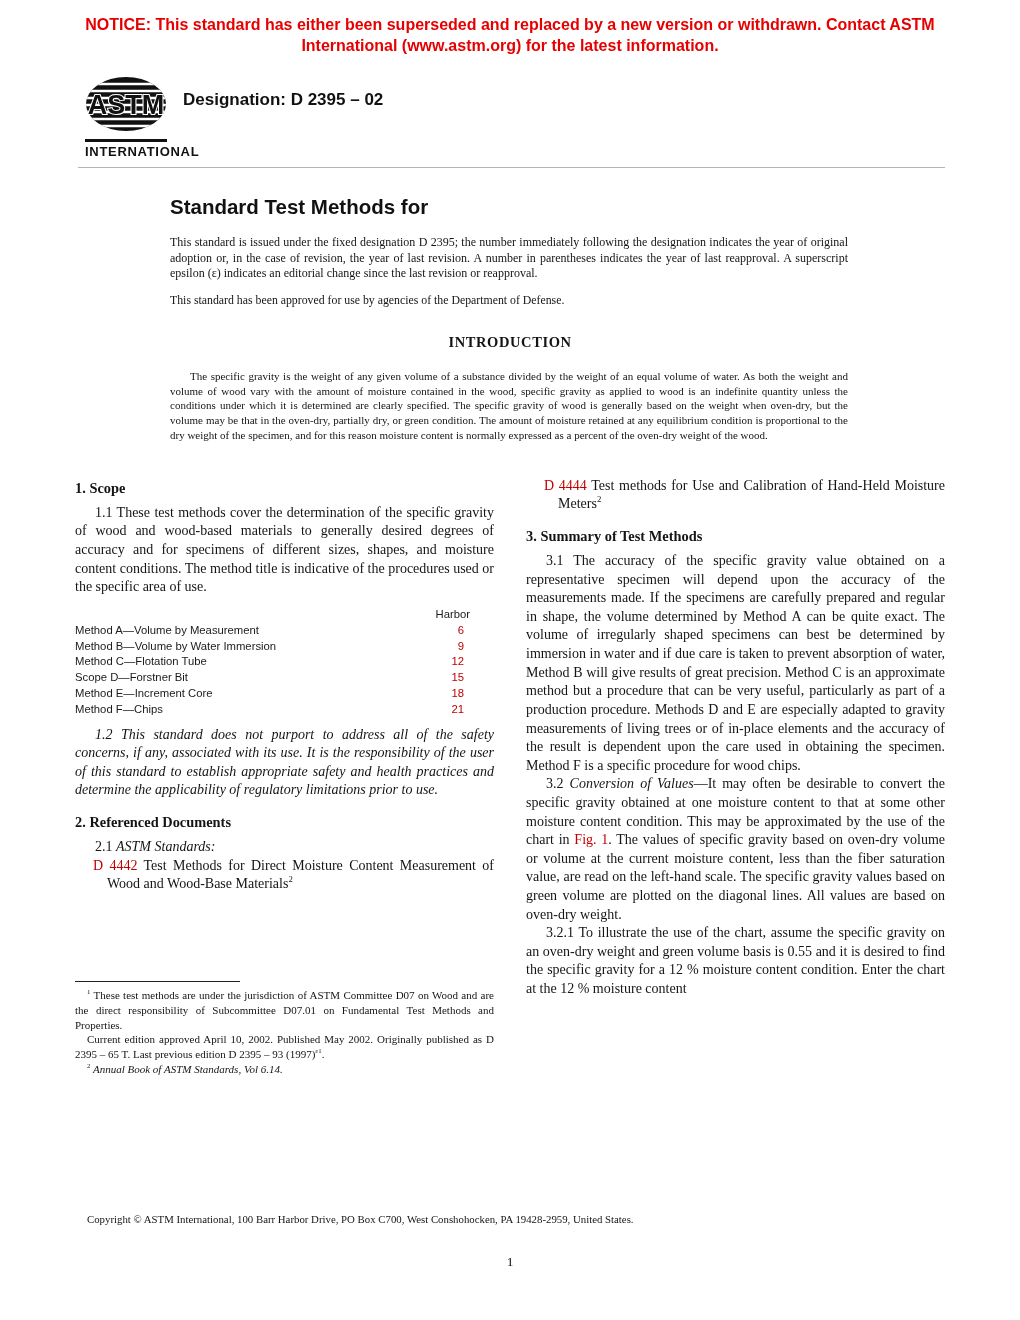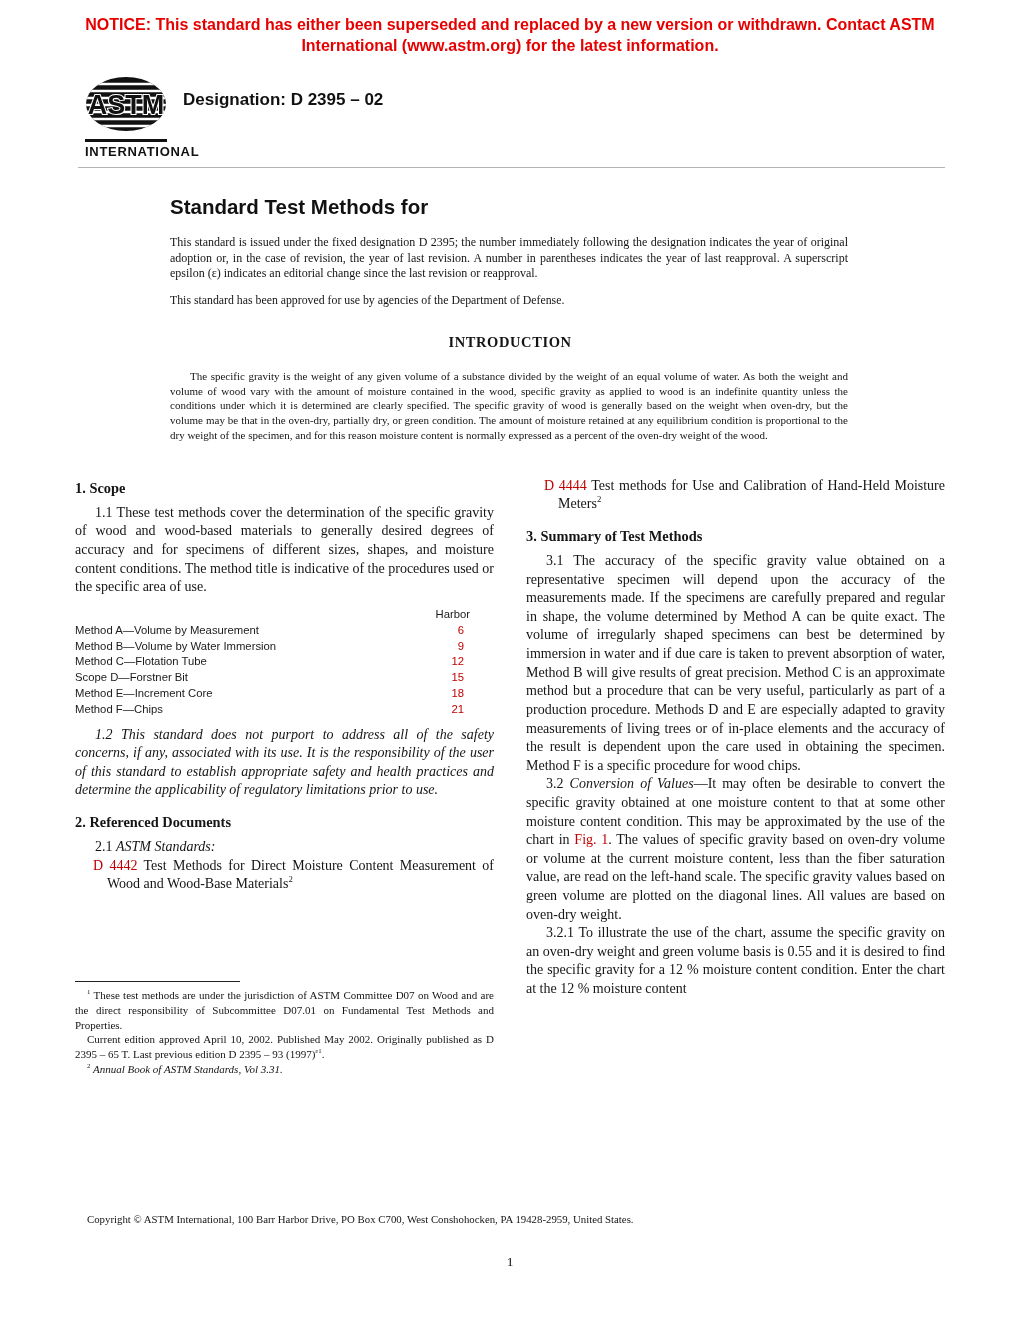--- a/index.html
+++ b/index.html
@@ -143,21 +143,21 @@
       <p class="body-p italic">1.2 This standard does not purport to address all of the safety concerns, if any, associated with its use. It is the responsibility of the user of this standard to establish appropriate safety and health practices and determine the applicability of regulatory limitations prior to use.</p>
 
       <div class="sec">2. Referenced Documents</div>
       <p class="p21"><span>2.1 </span><span class="italic">ASTM Standards:</span></p>
       <p class="ref"><span class="link">D 4442</span><span> Test Methods for Direct Moisture Content Measurement of Wood and Wood-Base Materials</span><sup>2</sup></p>
 
       <div class="footnotes">
         <div class="fn-rule"></div>
         <p class="fn"><sup>1</sup><span> These test methods are under the jurisdiction of ASTM Committee D07 on Wood and are the direct responsibility of Subcommittee D07.01 on Fundamental Test Methods and Properties.</span></p>
         <p class="fn"><span>Current edition approved April 10, 2002. Published May 2002. Originally published as D 2395 – 65 T. Last previous edition D 2395 – 93 (1997)</span><sup>ε1</sup><span>.</span></p>
-        <p class="fn"><sup>2</sup><span class="italic"> Annual Book of ASTM Standards, Vol 3.31.</span></p>
+        <p class="fn"><sup>2</sup><span class="italic"> Annual Book of ASTM Standards, Vol 6.14.</span></p>
       </div>
     </div>
 
     <div class="col col-right">
       <p class="ref"><span class="link">D 4444</span><span> Test methods for Use and Calibration of Hand-Held Moisture Meters</span><sup>2</sup></p>
 
       <div class="sec">3. Summary of Test Methods</div>
       <p class="body-p">3.1 The accuracy of the specific gravity value obtained on a representative specimen will depend upon the accuracy of the measurements made. If the specimens are carefully prepared and regular in shape, the volume determined by Method A can be quite exact. The volume of irregularly shaped specimens can best be determined by immersion in water and if due care is taken to prevent absorption of water, Method B will give results of great precision. Method C is an approximate method but a procedure that can be very useful, particularly as part of a production procedure. Methods D and E are especially adapted to gravity measurements of living trees or of in-place elements and the accuracy of the result is dependent upon the care used in obtaining the specimen. Method F is a specific procedure for wood chips.</p>
       <p class="body-p"><span>3.2 </span><span class="italic">Conversion of Values</span><span>—It may often be desirable to convert the specific gravity obtained at one moisture content to that at some other moisture content condition. This may be approximated by the use of the chart in </span><span class="link">Fig. 1</span><span>. The values of specific gravity based on oven-dry volume or volume at the current moisture content, less than the fiber saturation value, are read on the left-hand scale. The specific gravity values based on green volume are plotted on the diagonal lines. All values are based on oven-dry weight.</span></p>
       <p class="body-p">3.2.1 To illustrate the use of the chart, assume the specific gravity on an oven-dry weight and green volume basis is 0.55 and it is desired to find the specific gravity for a 12 % moisture content condition. Enter the chart at the 12 % moisture content</p>

